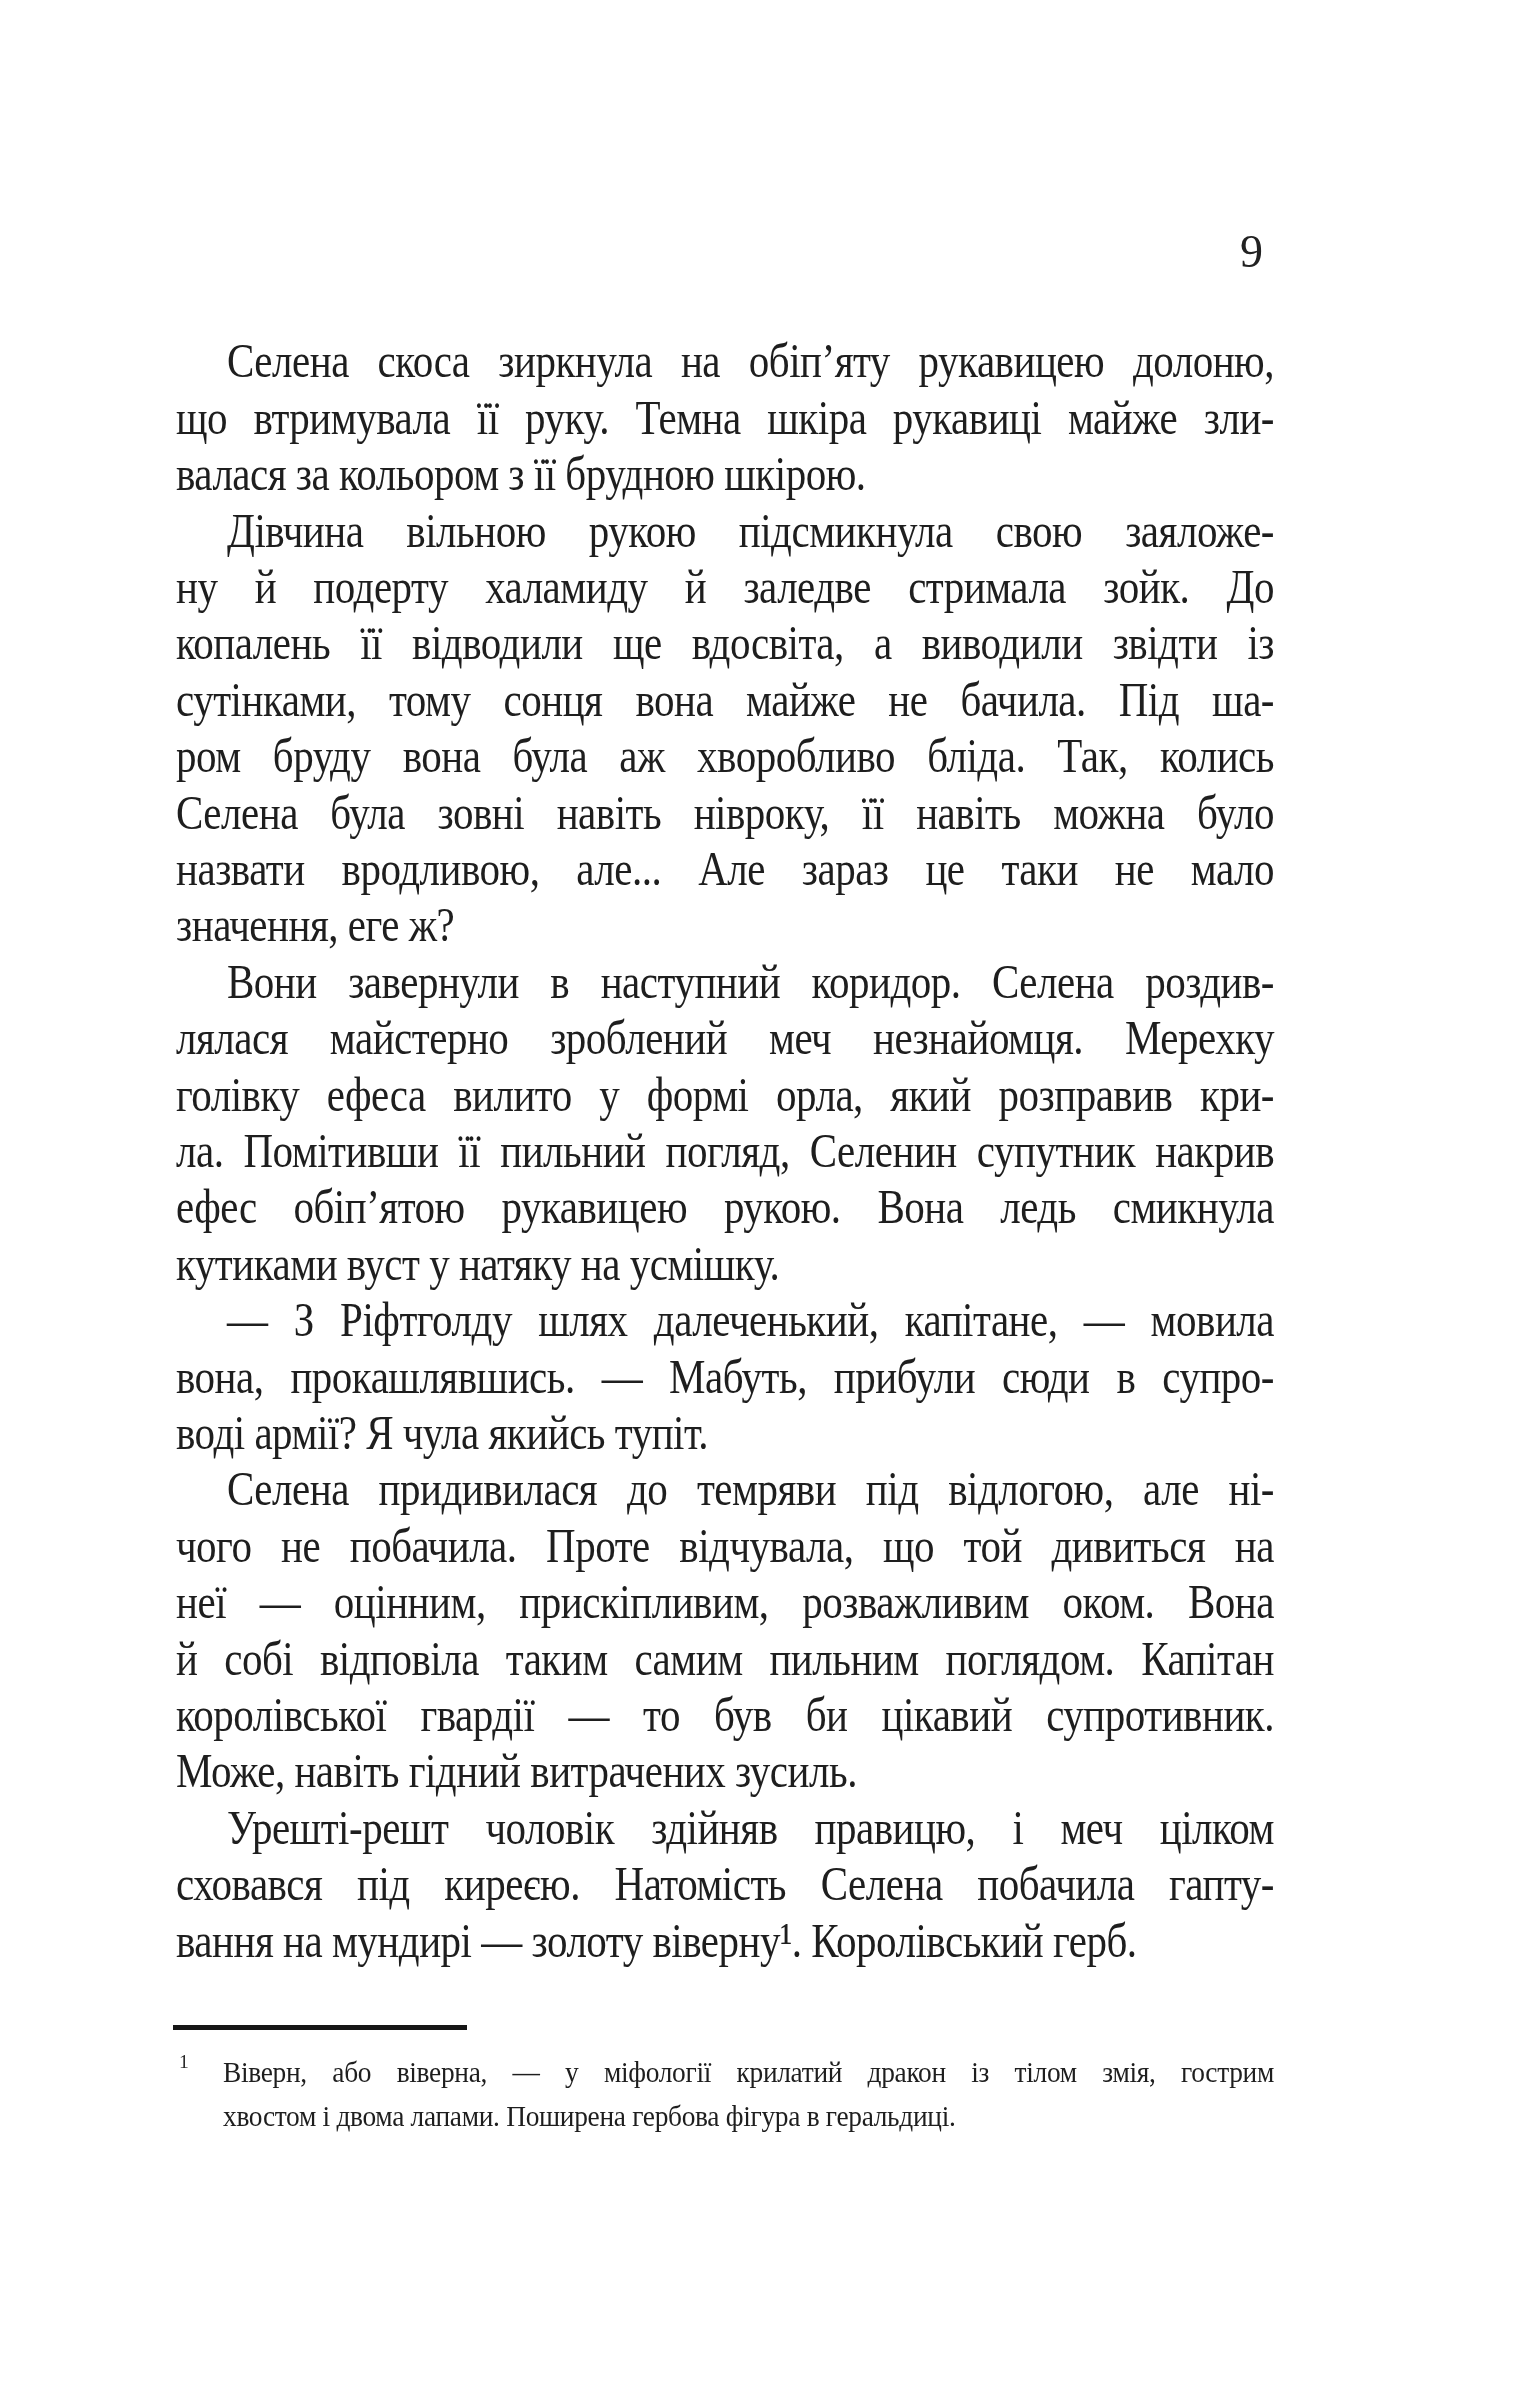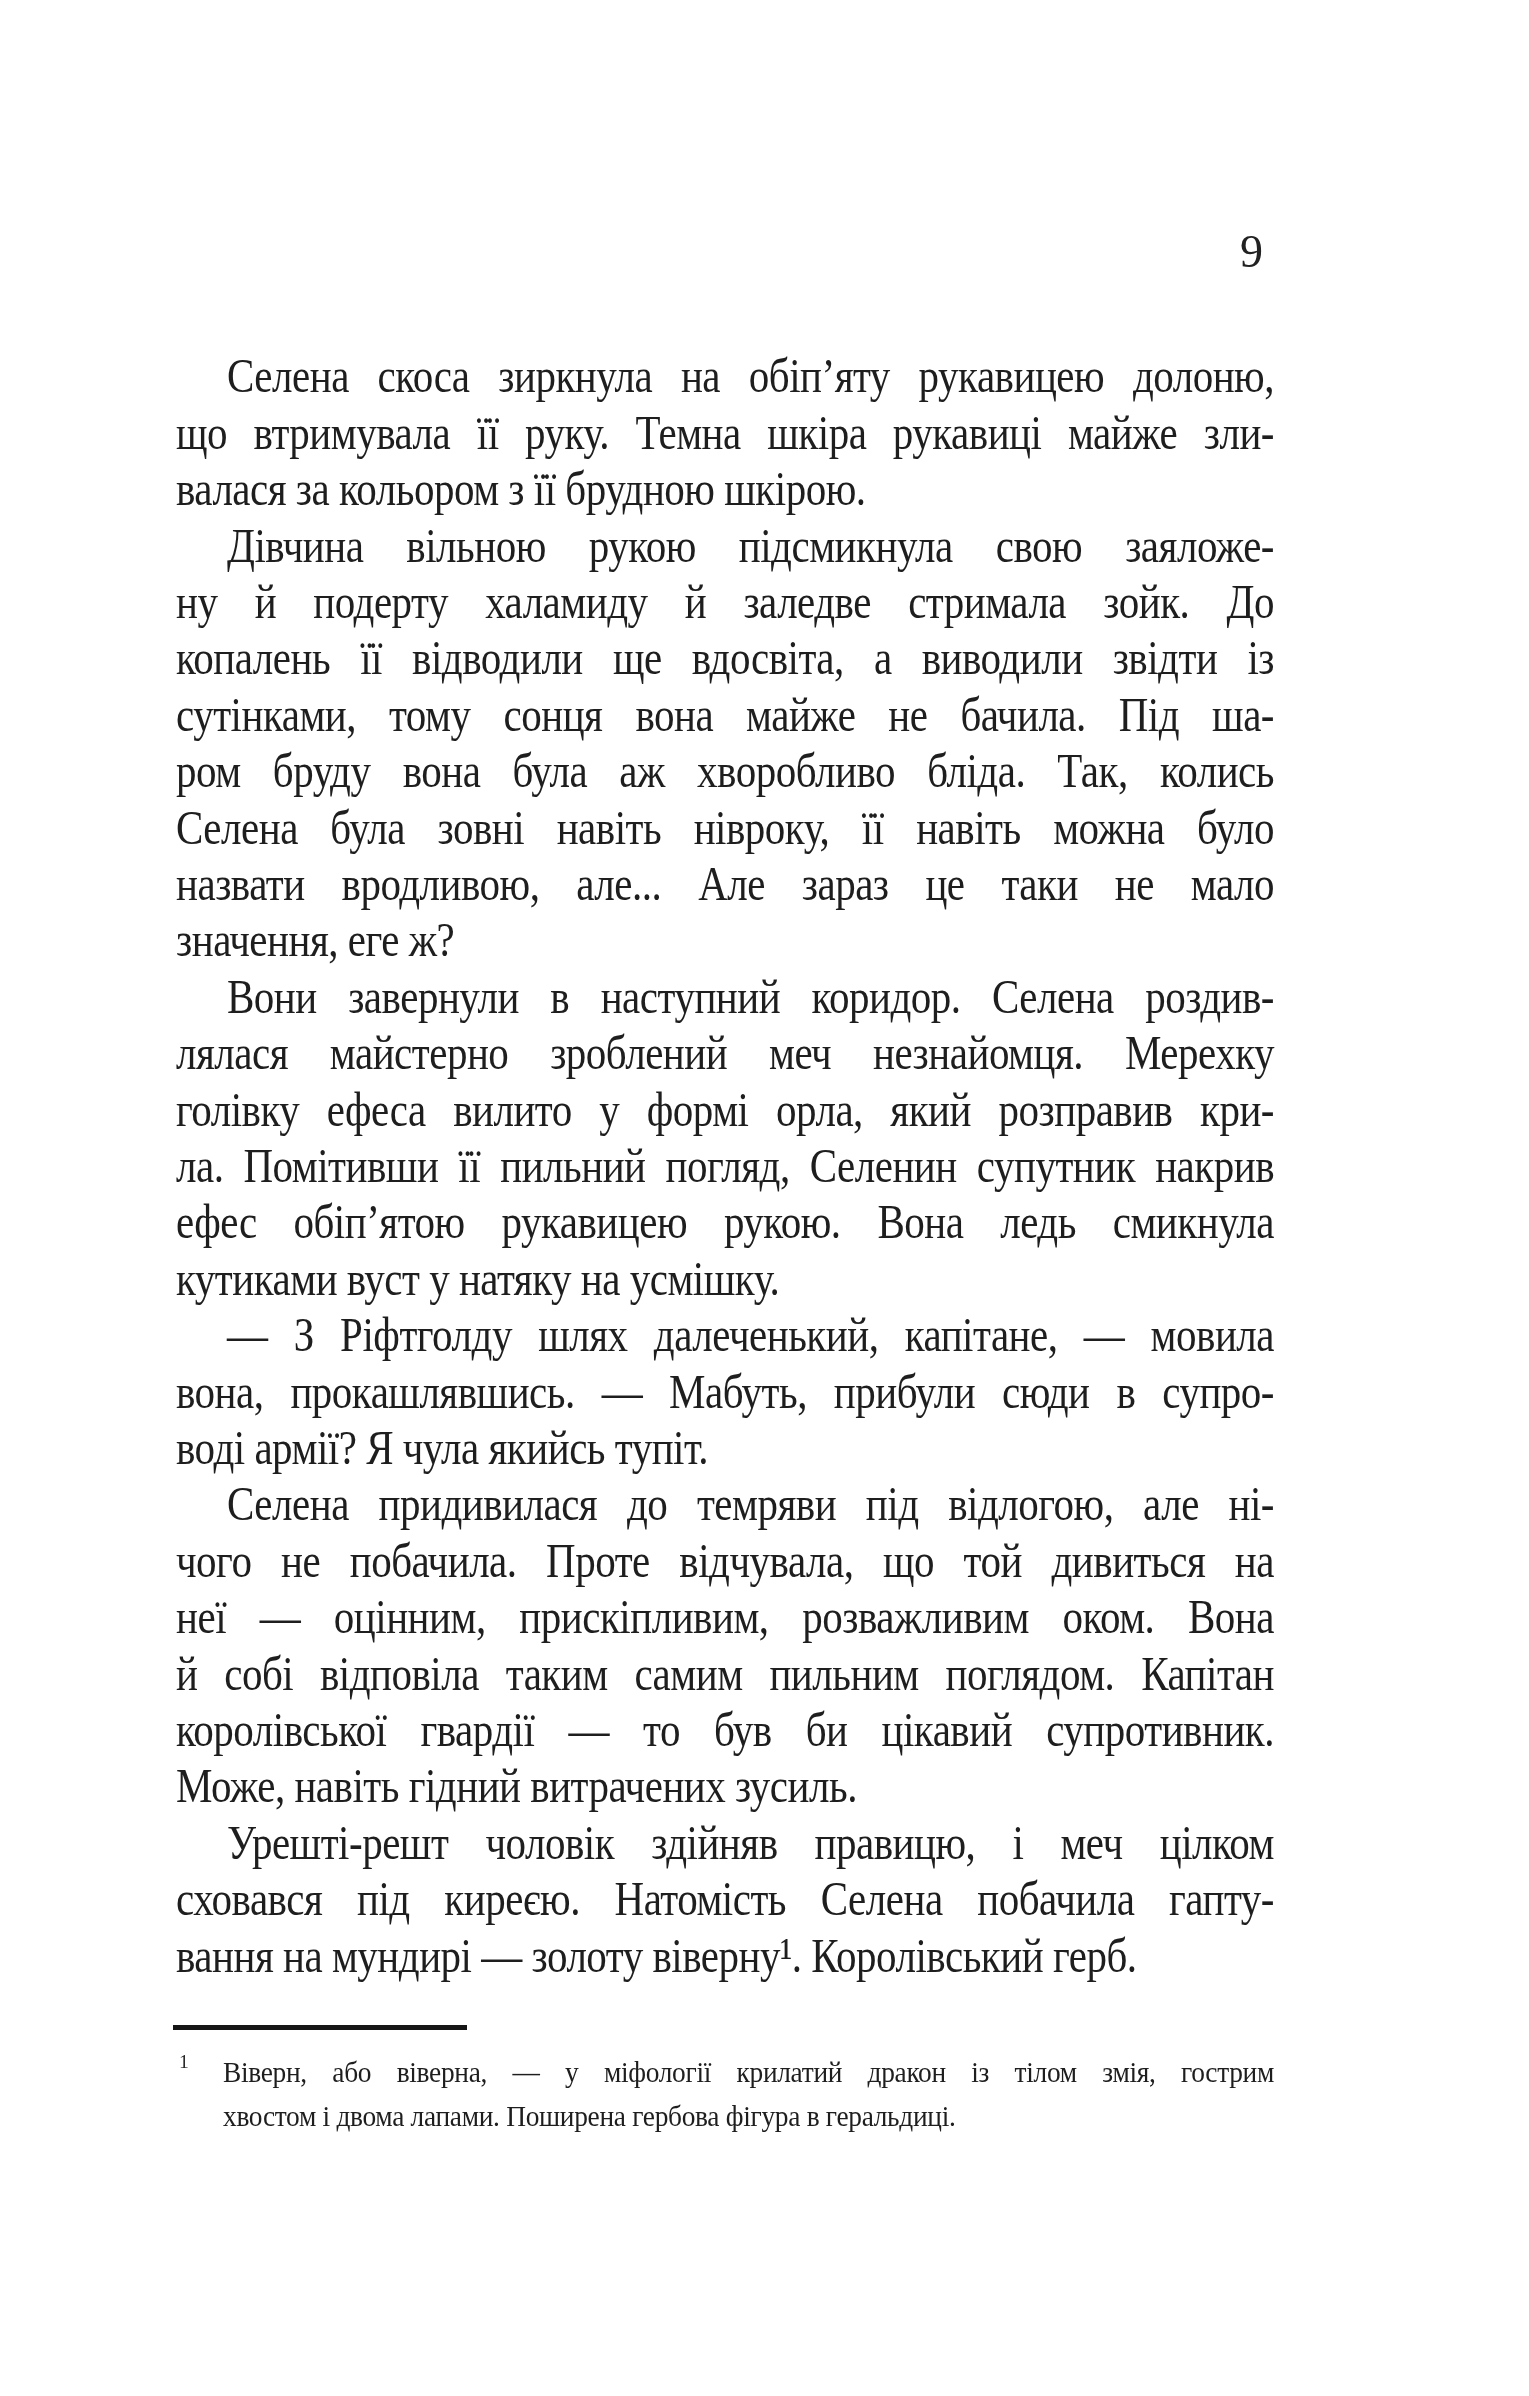--- a/index.html
+++ b/index.html
@@ -21,21 +21,21 @@
     top: 225px;
     width: 65px;
     text-align: center;
     font-size: 46px;
     font-weight: 500;
     color: #222;
   }
   .body-text {
     position: absolute;
     left: 176px;
-    top: 348px;
+    top: 333px;
     width: 1098px;
   }
   .v-stretch {
     transform: scale(1, 1.2);
     transform-origin: 0 0;
   }
   .line {
     font-size: 41px;
     line-height: 47px;
     letter-spacing: -0.5px;

